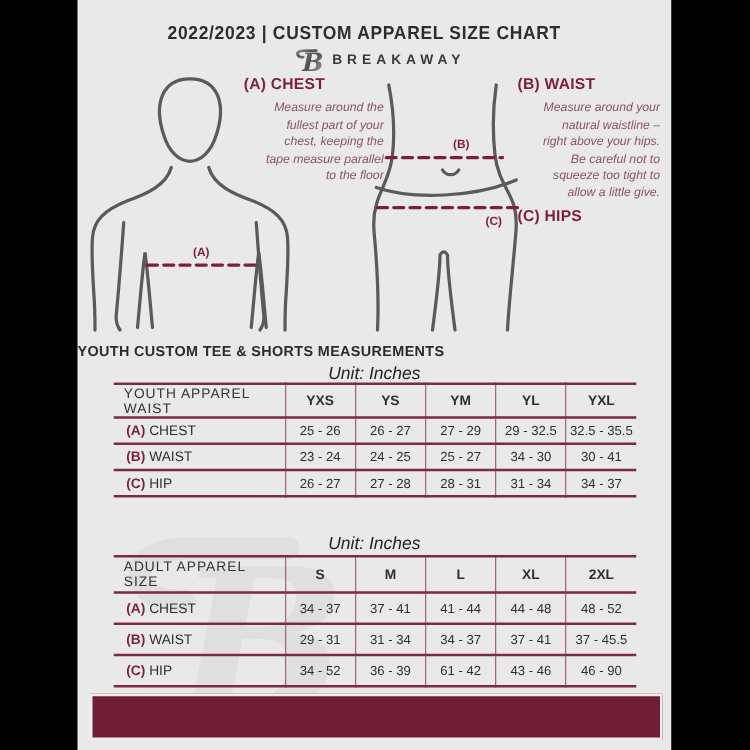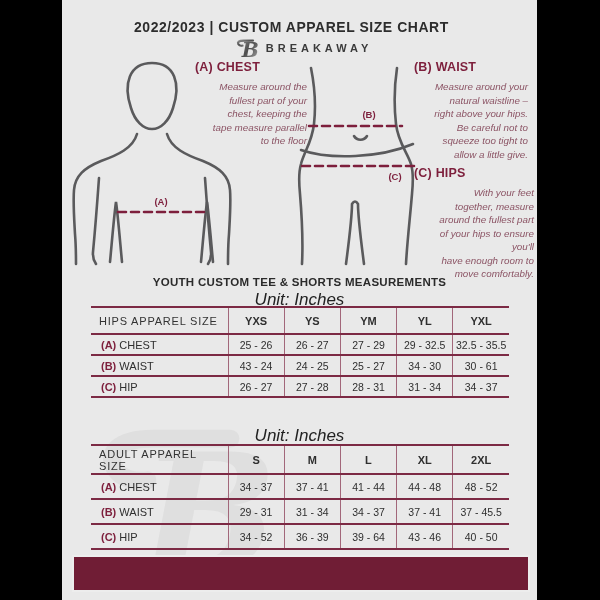--- a/index.html
+++ b/index.html
@@ -42,26 +42,26 @@
   .fig text{font-family:"Liberation Sans",sans-serif; font-size:9.5px; font-weight:bold;
     fill:var(--accent); text-anchor:middle;}
   .guide-block{position:absolute;}
   .guide-h{font-size:12.5px; font-weight:bold; color:var(--accent); letter-spacing:0.2px;}
   .guide-p{
     margin-top:6px; font-size:9.8px; line-height:1.38; font-style:italic;
     color:var(--desc); white-space:pre-line;text-align:right;
   }
   
   .tbl-title{
-    position:absolute; left:0; width:100%; text-align:center;
+    position:absolute; left:0; width:100%; text-align:left;
     font-size:11.5px; font-weight:bold; letter-spacing:0.3px; color:#2b2b2b;
   }
   .unit{
     position:absolute; left:0; width:100%; text-align:center;
-    font-size:17px; font-style:italic; color:#222;
+    font-size:14px; font-style:italic; color:#222;
   }
   table.sizes{
     position:absolute; left:29px; width:418px;
     border-collapse:collapse; table-layout:fixed; z-index:2;
   }
   .sizes col.c0{width:137px;}
   .sizes col.cs{width:56.2px;}
   .sizes thead tr{border-top:2px solid var(--line-strong); border-bottom:2px solid var(--line-strong);}
   .sizes tbody tr{border-bottom:2px solid var(--line-strong);}
   .sizes th,.sizes td{padding:0; vertical-align:middle; color:#2f2f2f;}
@@ -144,71 +144,64 @@
     <div class="guide-h">(B) WAIST</div>
     <div class="guide-p">Measure around your
 natural waistline –
 right above your hips.
 Be careful not to
 squeeze too tight to
 allow a little give.</div>
   </div>
   <div class="guide-block" style="left:352px;top:166px;width:120px">
     <div class="guide-h">(C) HIPS</div>
-    <div class="guide-p">With your feet
-together, measure
-around the fullest part
-of your hips to ensure
-you'll
-have enough room to
-move comfortably.</div>
   </div>
 
   <svg class="watermark" width="190" height="190" viewBox="0 0 32 32">
     <path d="M24,6 L11,6 C5,6 3,8.5 4.5,11 C5.6,12.8 8,13.3 10,13" fill="none" stroke="#dfdfdf" stroke-width="3" stroke-linecap="round"></path>
     <text x="9" y="28" font-size="27" font-style="italic" font-weight="bold" fill="#dfdfdf" font-family="'DejaVu Serif', serif">B</text>
   </svg>
 
   <div class="tbl-title" style="top:276px">YOUTH CUSTOM TEE &amp; SHORTS MEASUREMENTS</div>
   <div class="unit" style="top:290px">Unit: Inches</div>
   <table class="sizes yt" style="top:306px">
     <colgroup>
         <col class="c0">
         <col class="cs">
         <col class="cs">
         <col class="cs">
         <col class="cs">
         <col class="cs">
       </colgroup>
     <thead>
       <tr>
-        <th class="lbl">HIPS APPAREL SIZE</th>
+        <th class="lbl">YOUTH APPAREL WAIST</th>
         <th>YXS</th>
         <th>YS</th>
         <th>YM</th>
         <th>YL</th>
         <th>YXL</th>
       </tr>
     </thead>
     <tbody>
       <tr>
         <td class="lbl"><span class="key">(A)</span> <span>CHEST</span></td>
         <td>25 - 26</td>
         <td>26 - 27</td>
         <td>27 - 29</td>
         <td>29 - 32.5</td>
         <td>32.5 - 35.5</td>
       </tr>
       <tr>
         <td class="lbl"><span class="key">(B)</span> <span>WAIST</span></td>
-        <td>43 - 24</td>
+        <td>23 - 24</td>
         <td>24 - 25</td>
         <td>25 - 27</td>
         <td>34 - 30</td>
-        <td>30 - 61</td>
+        <td>30 - 41</td>
       </tr>
       <tr>
         <td class="lbl"><span class="key">(C)</span> <span>HIP</span></td>
         <td>26 - 27</td>
         <td>27 - 28</td>
         <td>28 - 31</td>
         <td>31 - 34</td>
         <td>34 - 37</td>
       </tr>
     </tbody>
@@ -248,21 +241,21 @@
         <td>29 - 31</td>
         <td>31 - 34</td>
         <td>34 - 37</td>
         <td>37 - 41</td>
         <td>37 - 45.5</td>
       </tr>
       <tr>
         <td class="lbl"><span class="key">(C)</span> <span>HIP</span></td>
         <td>34 - 52</td>
         <td>36 - 39</td>
-        <td>39 - 64</td>
+        <td>61 - 42</td>
         <td>43 - 46</td>
-        <td>40 - 50</td>
+        <td>46 - 90</td>
       </tr>
     </tbody>
   </table>
 
   <div class="footer-bar"></div>
 </div>
 
 </body></html>

